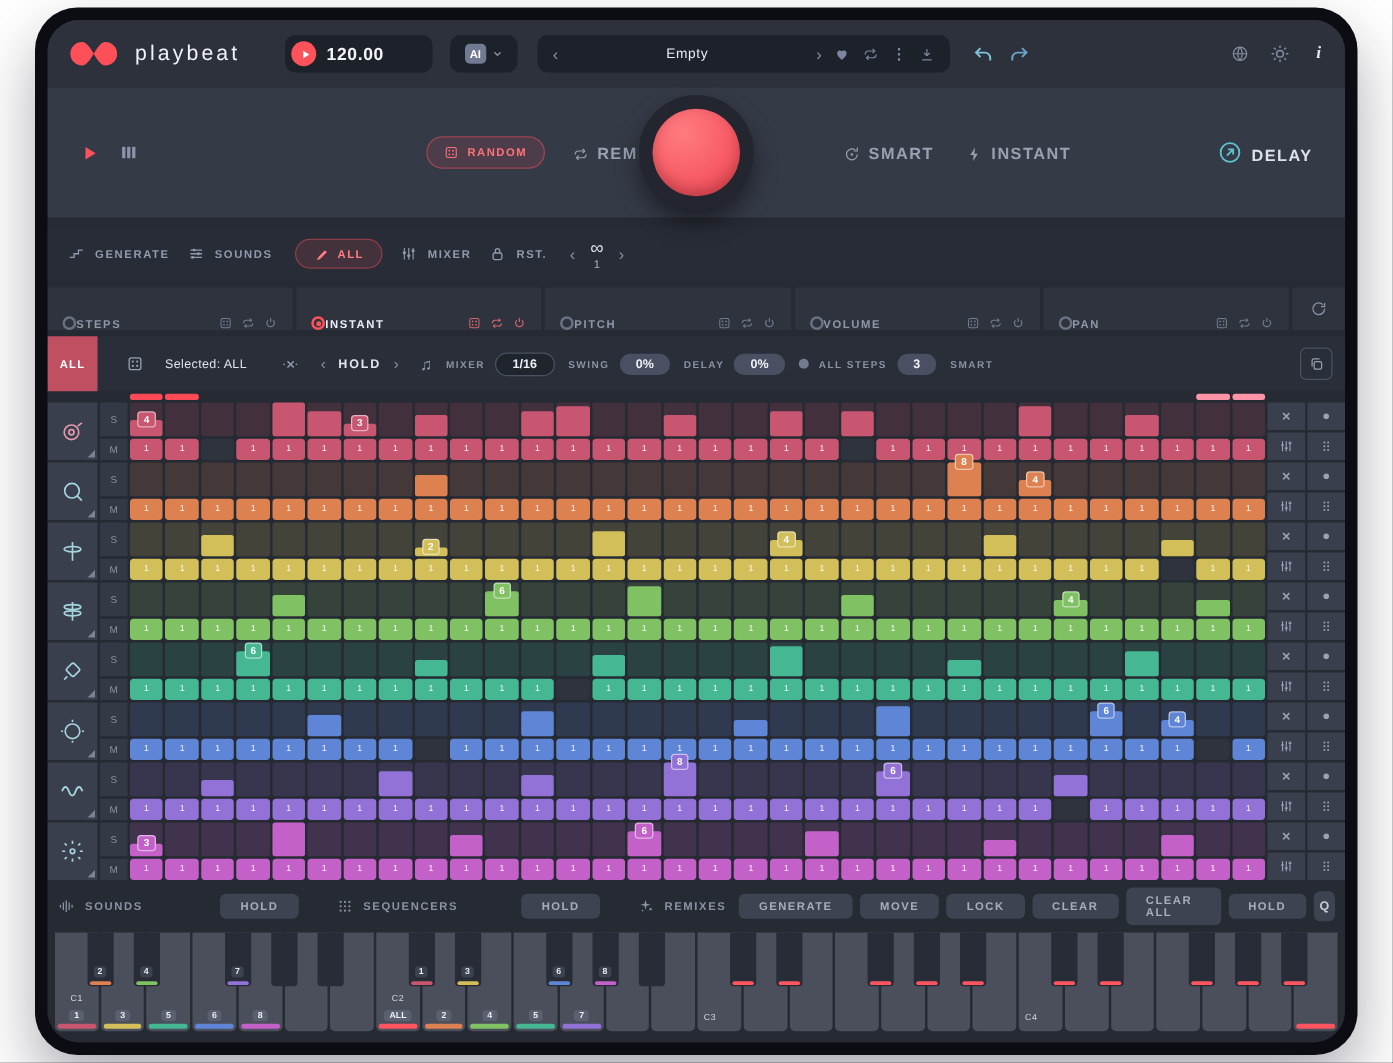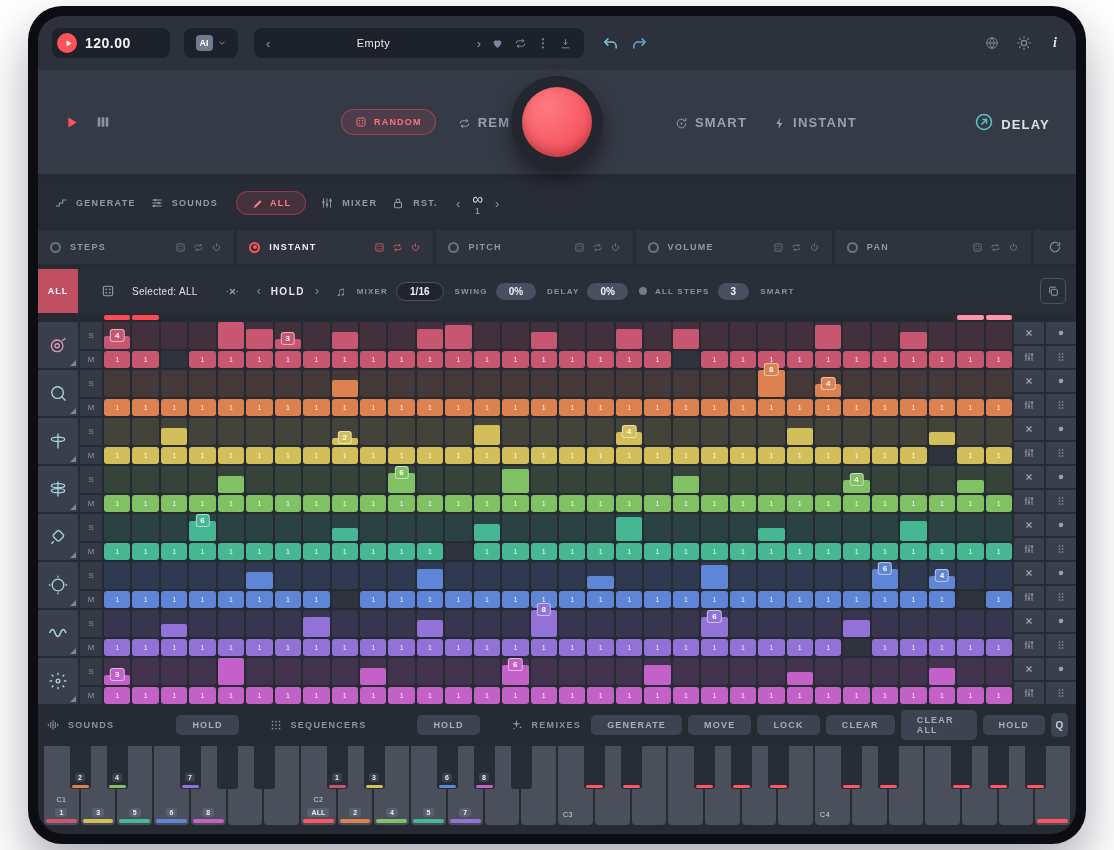--- a/index.html
+++ b/index.html
@@ -59,21 +59,21 @@
 .sl-solid{width:44px;height:7px;background:#e8ebf2;border-radius:3px}
 .sl-knob{width:13px;height:13px;border-radius:50%;background:#fff;box-shadow:0 2px 5px rgba(0,0,0,.5);margin:0 2px}
 .sl-line{flex:1.5;height:2px;background:#474d5c}
 .sl-val{margin-left:12px;color:#eef0f6;font-size:11px;font-weight:bold}
 .inf-sel{display:flex;align-items:center;gap:12px;margin-left:4px}
 .inf-stack{display:flex;flex-direction:column;align-items:center;line-height:1}
 .inf-sym{color:#d8dce6;font-size:15px}
 .inf-num{color:#aab0c0;font-size:9px;margin-top:1px}
 
 .tabs{display:flex;gap:3px;margin-top:6px;height:34px;flex:none}
-.tab{flex:1;background:#2f333e;display:flex;align-items:center;padding:0 12px;gap:9px}
+.tab{flex:1;background:#2f333e;display:flex;align-items:flex-end;padding:0 12px;}
 .radio{width:11px;height:11px;border-radius:50%;border:2px solid #6a7180;position:relative;flex:none}
 .tab.active .radio{border-color:#ff525a}
 .tab.active .radio::after{content:"";position:absolute;inset:1.5px;border-radius:50%;background:#ff525a}
 .tab-label{font-size:9px;font-weight:bold;letter-spacing:1.3px;color:#8f97a9}
 .tab.active .tab-label{color:#eceff5}
 .tab-icons{margin-left:auto;display:flex;gap:7px;color:#737b8e;align-items:center}
 .tab-icons .ic{width:11px;height:11px}
 .tab.active .tab-icons{color:#d8636e}
 .tab-extra{width:42px;background:#2f333e;display:flex;align-items:center;justify-content:center;color:#8a92a4}
 .tab-extra .ic{width:14px;height:14px}
@@ -135,20 +135,26 @@
 .bkey .strip{position:absolute;left:2px;right:2px;bottom:1px;height:3px;border-radius:2px}
 .bchip{position:absolute;bottom:7px;left:50%;transform:translateX(-50%);background:#3d4250;border-radius:3px;padding:1px 3px;font-size:7px;font-weight:bold;color:#e8ebf2}
 </style>
 </head>
 <body>
 
 <div class="window">
 <div class="app">
 
   <div class="topbar">
+    <div class="logo">
+      <svg viewBox="0 0 48 32">
+            <path d="M14 6c8 0 12 20 20 20a10 10 0 0 0 0-20c-8 0-12 20-20 20a10 10 0 0 1 0-20z" fill="#ff4f58"></path>
+          </svg>
+      <span class="logo-text">playbeat</span>
+    </div>
     <div class="bpm-box">
       <span class="bpm-play">
             <span class="ic">
               <svg viewBox="0 0 24 24">
                 <path d="M7 4l13 8-13 8z" fill="currentColor"></path>
               </svg>
             </span>
           </span>
       <span class="bpm-value">120.00</span>
     </div>

